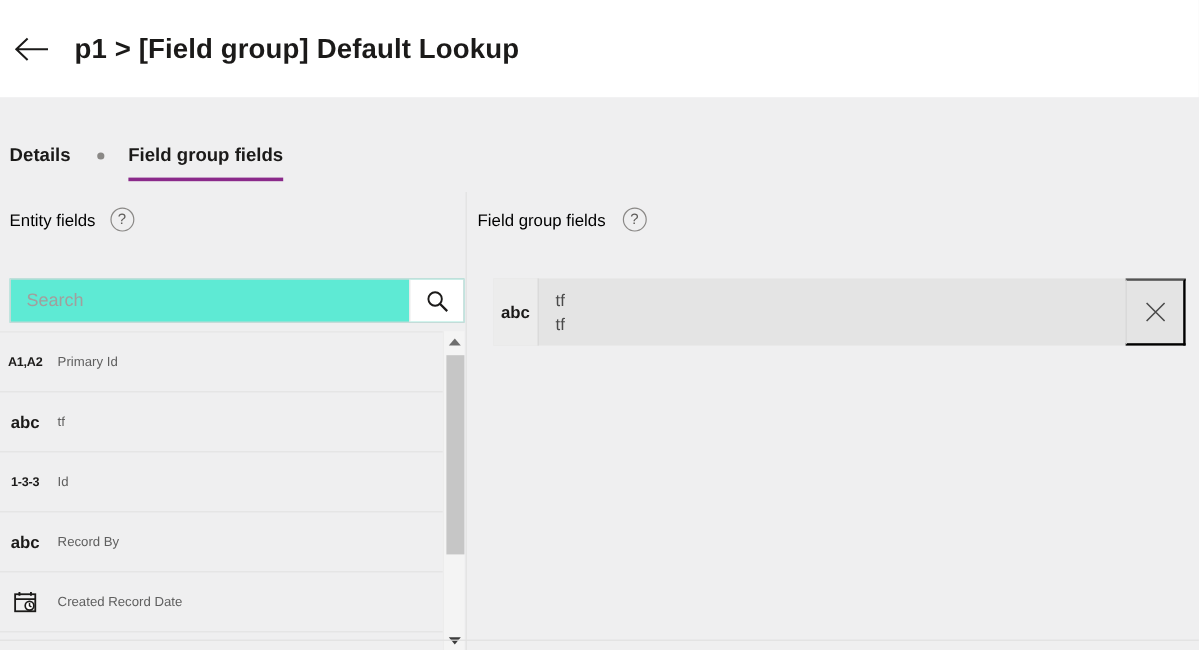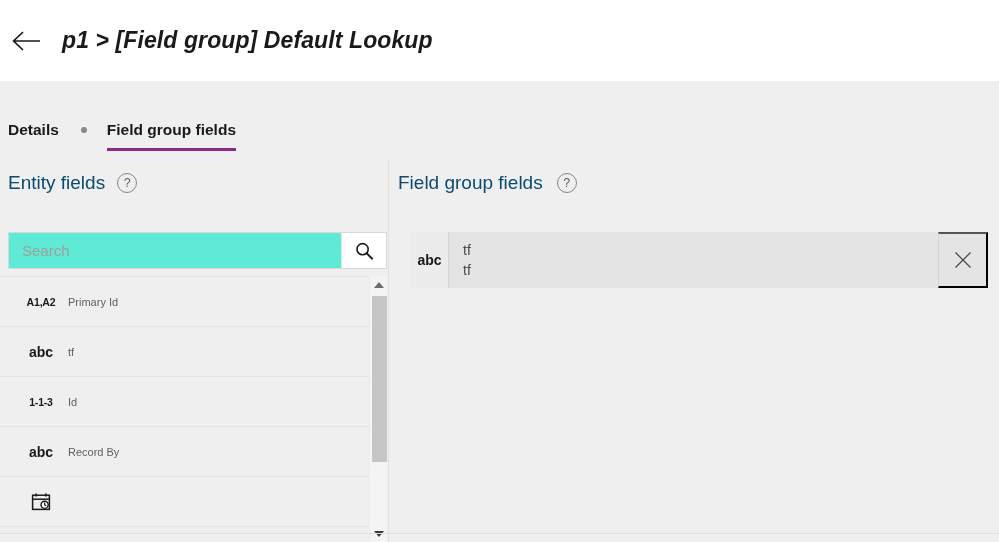--- a/index.html
+++ b/index.html
@@ -25,21 +25,20 @@
     background: none; border: none;
   }
   .back-btn svg { display: block; }
   .page-title {
     margin-left: 14px;
     font-size: 23px;
     font-weight: 600;
     color: #1b1a19;
     letter-spacing: 0.1px;
     white-space: nowrap;
-    font-style: italic;
   }
 
   
   .tabbar {
     position: absolute; left: 0; top: 81px;
     width: 887px; height: 70px;
     display: flex; align-items: flex-end;
   }
   .tab {
     position: relative;
@@ -80,22 +79,22 @@
   .panel-right {
     position: absolute; left: 390px; top: 0;
     width: 609px; height: 382px;
   }
   .panel-head {
     display: flex; align-items: center;
     height: 46px;
     padding-left: 8px;
   }
   .panel-title {
-    font-size: 19px;
-    color: #0c4a6e;
+    font-size: 14px;
+    color: #000000;
     font-weight: 400;
     text-align: center;
   }
   .help-icon {
     width: 20px; height: 20px;
     margin-left: 12px;
     border: 1.2px solid #8a8886;
     border-radius: 50%;
     color: #605e5c;
     font-size: 12.5px;
@@ -142,21 +141,21 @@
   .list {
     position: absolute; left: 0; top: 0;
     width: 370px;
     border-top: 1px solid #e3e3e3;
   }
   .list-row {
     height: 50px;
     display: flex; align-items: center;
     border-bottom: 1px solid #e3e3e3;
     cursor: pointer;
-    padding-left: 24px;
+    padding-left: 4px;
   }
   .type-icon {
     width: 34px;
     flex: none;
     display: flex; align-items: center; justify-content: center;
     color: #1b1a19;
     font-weight: 700;
     font-size: 14px;
   }
   .type-icon.tiny { font-size: 10.5px; letter-spacing: -0.2px; }
@@ -282,39 +281,40 @@
           <span class="type-icon tiny">A1,A2</span>
           <span class="row-label">Primary Id</span>
         </div>
 
         <div class="list-row">
           <span class="type-icon">abc</span>
           <span class="row-label">tf</span>
         </div>
 
         <div class="list-row">
-          <span class="type-icon tiny">1-1-3</span>
+          <span class="type-icon tiny">1-3-3</span>
           <span class="row-label">Id</span>
         </div>
 
         <div class="list-row">
           <span class="type-icon">abc</span>
           <span class="row-label">Record By</span>
         </div>
 
         <div class="list-row">
           <span class="type-icon">
             <svg width="20" height="20" viewBox="0 0 20 20" aria-hidden="true">
               <rect x="1.6" y="3.2" width="16.8" height="14.2" fill="none" stroke="#1b1a19" stroke-width="1.5"></rect>
               <path d="M1.6 7.2 H18.4" stroke="#1b1a19" stroke-width="1.5"></path>
               <path d="M5.2 1.4 V4.4 M14.8 1.4 V4.4" stroke="#1b1a19" stroke-width="1.6"></path>
               <circle cx="13.6" cy="12.8" r="3.6" fill="#fff" stroke="#1b1a19" stroke-width="1.4"></circle>
               <path d="M13.6 10.6 V12.9 L15.2 13.8" fill="none" stroke="#1b1a19" stroke-width="1.2"></path>
             </svg>
           </span>
+          <span class="row-label">Created Record Date</span>
         </div>
 
         <div class="list-row"></div>
       </div>
     </div>
 
     <div class="scrollbar">
       <div class="sb-arrow up">
         <span class="sb-tri up"></span>
       </div>

